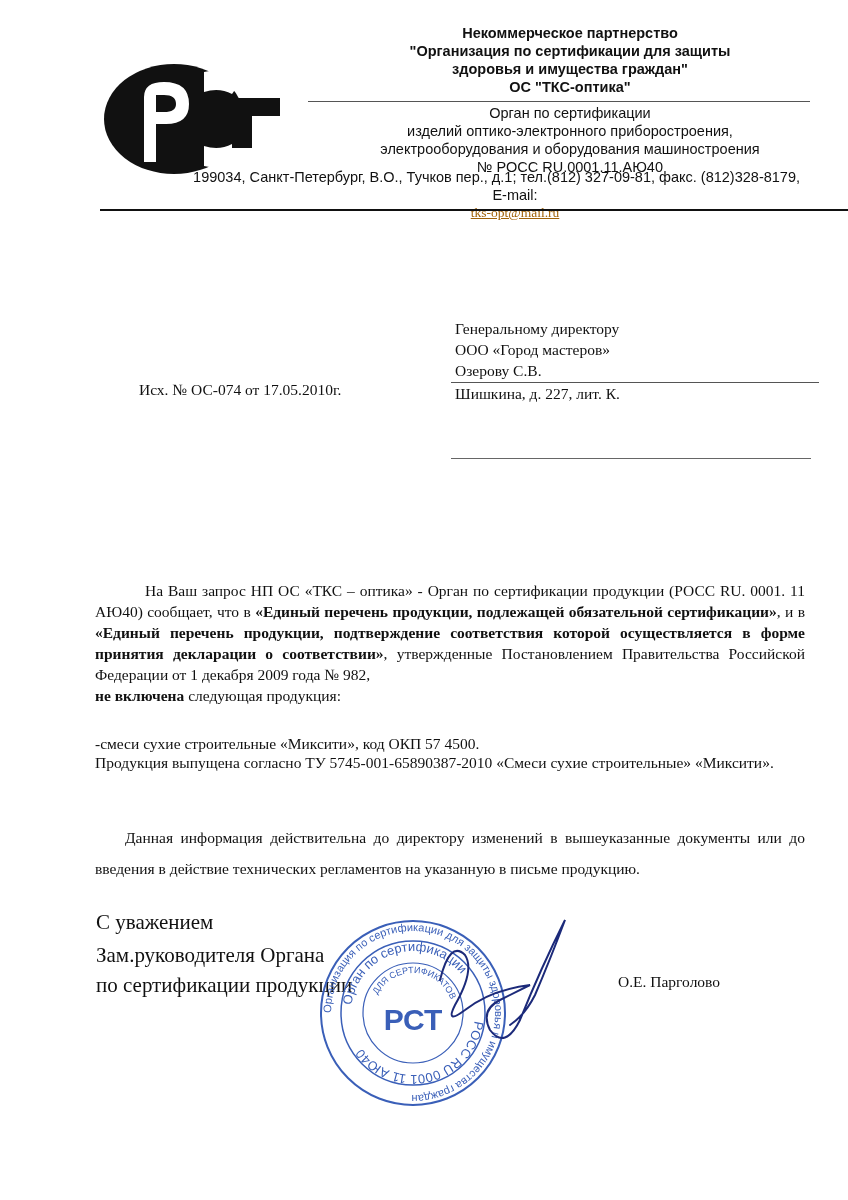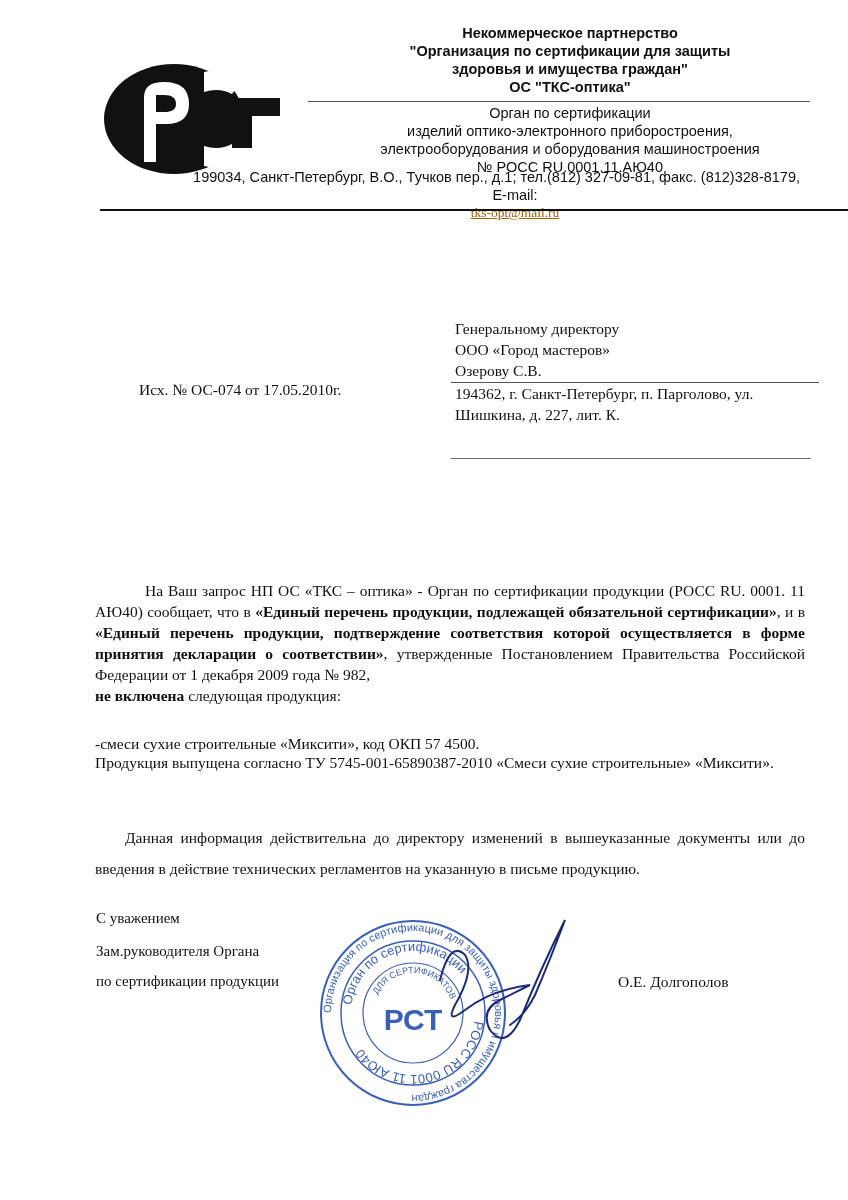--- a/index.html
+++ b/index.html
@@ -31,21 +31,21 @@
   
   .body-text { left: 95px; width: 710px; font-size: 15.5px; line-height: 21px; text-align: justify; }
   #para1 { top: 580px; }
   #para1 .indent { display: inline-block; width: 50px; }
   #product-line { top: 718px; margin-top: 15px; }
   #para2 { top: 752px; }
   #para3 { top: 822px; line-height: 31px; }
   #para3 .indent { display: inline-block; width: 30px; }
 
   
-  .sig { left: 96px; font-size: 15px; }
+  .sig { left: 96px; font-size: 21px; }
   #sig1 { top: 910px; }
   #sig2 { top: 943px; }
   #sig3 { top: 973px; text-align: center; }
   #signer { left: 618px; top: 973px; font-size: 15.5px; }
   #stamp { left: 318px; top: 918px; width: 190px; height: 190px; }
   #signature-mark { left: 410px; top: 910px; width: 160px; height: 150px; }
 </style>
 </head>
 <body>
 
@@ -83,38 +83,37 @@
 </div>
 <div id="header-rule" class="abs"></div>
 
 <div id="ref" class="abs serif">Исх. № ОС-074 от  17.05.2010г.</div>
 
 <div id="recipient" class="abs serif">
   <div>Генеральному директору</div>
   <div>ООО «Город мастеров»</div>
   <div>Озерову С.В.</div>
   <div class="rule"></div>
-  <div>194362, г. Санкт-Петербург, п. Парголово, ул.</div>
   <div>Шишкина, д. 227, лит. К.</div>
 </div>
 <div id="recipient-rule-bottom" class="abs"></div>
 
 <div id="para1" class="abs body-text serif">
   <span class="indent"></span><span>На Ваш запрос  НП ОС «ТКС – оптика» - Орган по сертификации продукции (РОСС RU. 0001. 11 АЮ40) сообщает, что в </span><b>«Единый перечень продукции, подлежащей обязательной сертификации»</b><span>, и  в </span><b>«Единый перечень продукции, подтверждение соответствия которой осуществляется в форме принятия декларации о соответствии»</b><span>, утвержденные Постановлением Правительства Российской Федерации от 1 декабря 2009 года № 982,</span><br><b>не включена</b><span> следующая продукция:</span>
 </div>
 <div id="product-line" class="abs body-text serif">-смеси сухие строительные «Миксити», код ОКП 57 4500.</div>
 <div id="para2" class="abs body-text serif">Продукция выпущена согласно ТУ 5745-001-65890387-2010 «Смеси сухие строительные» «Миксити».</div>
 <div id="para3" class="abs body-text serif">
   <span class="indent"></span><span>Данная информация действительна до директору изменений в вышеуказанные документы или до введения в действие технических регламентов на указанную в письме продукцию.</span>
 </div>
 
 <div id="sig1" class="abs sig serif">С уважением</div>
 <div id="sig2" class="abs sig serif">Зам.руководителя Органа</div>
 <div id="sig3" class="abs sig serif">по сертификации продукции</div>
-<div id="signer" class="abs serif">О.Е. Долгополов</div>
+<div id="signer" class="abs serif">О.Е. Парголово</div>
 
 <svg id="stamp" class="abs" viewBox="0 0 190 190">
   <defs>
     <path id="outerArc" d="M95 95 m-82 0 a82 82 0 1 1 164 0 a82 82 0 1 1 -164 0"></path>
     <path id="midArc" d="M95 95 m-62 0 a62 62 0 1 1 124 0 a62 62 0 1 1 -124 0"></path>
     <path id="innerArc" d="M95 95 m-40 0 a40 40 0 1 1 80 0"></path>
   </defs>
   <circle cx="95" cy="95" r="92" fill="none" stroke="#3a5fb8" stroke-width="2"></circle>
   <circle cx="95" cy="95" r="72" fill="none" stroke="#3a5fb8" stroke-width="1.5"></circle>
   <circle cx="95" cy="95" r="50" fill="none" stroke="#3a5fb8" stroke-width="1.2"></circle>

